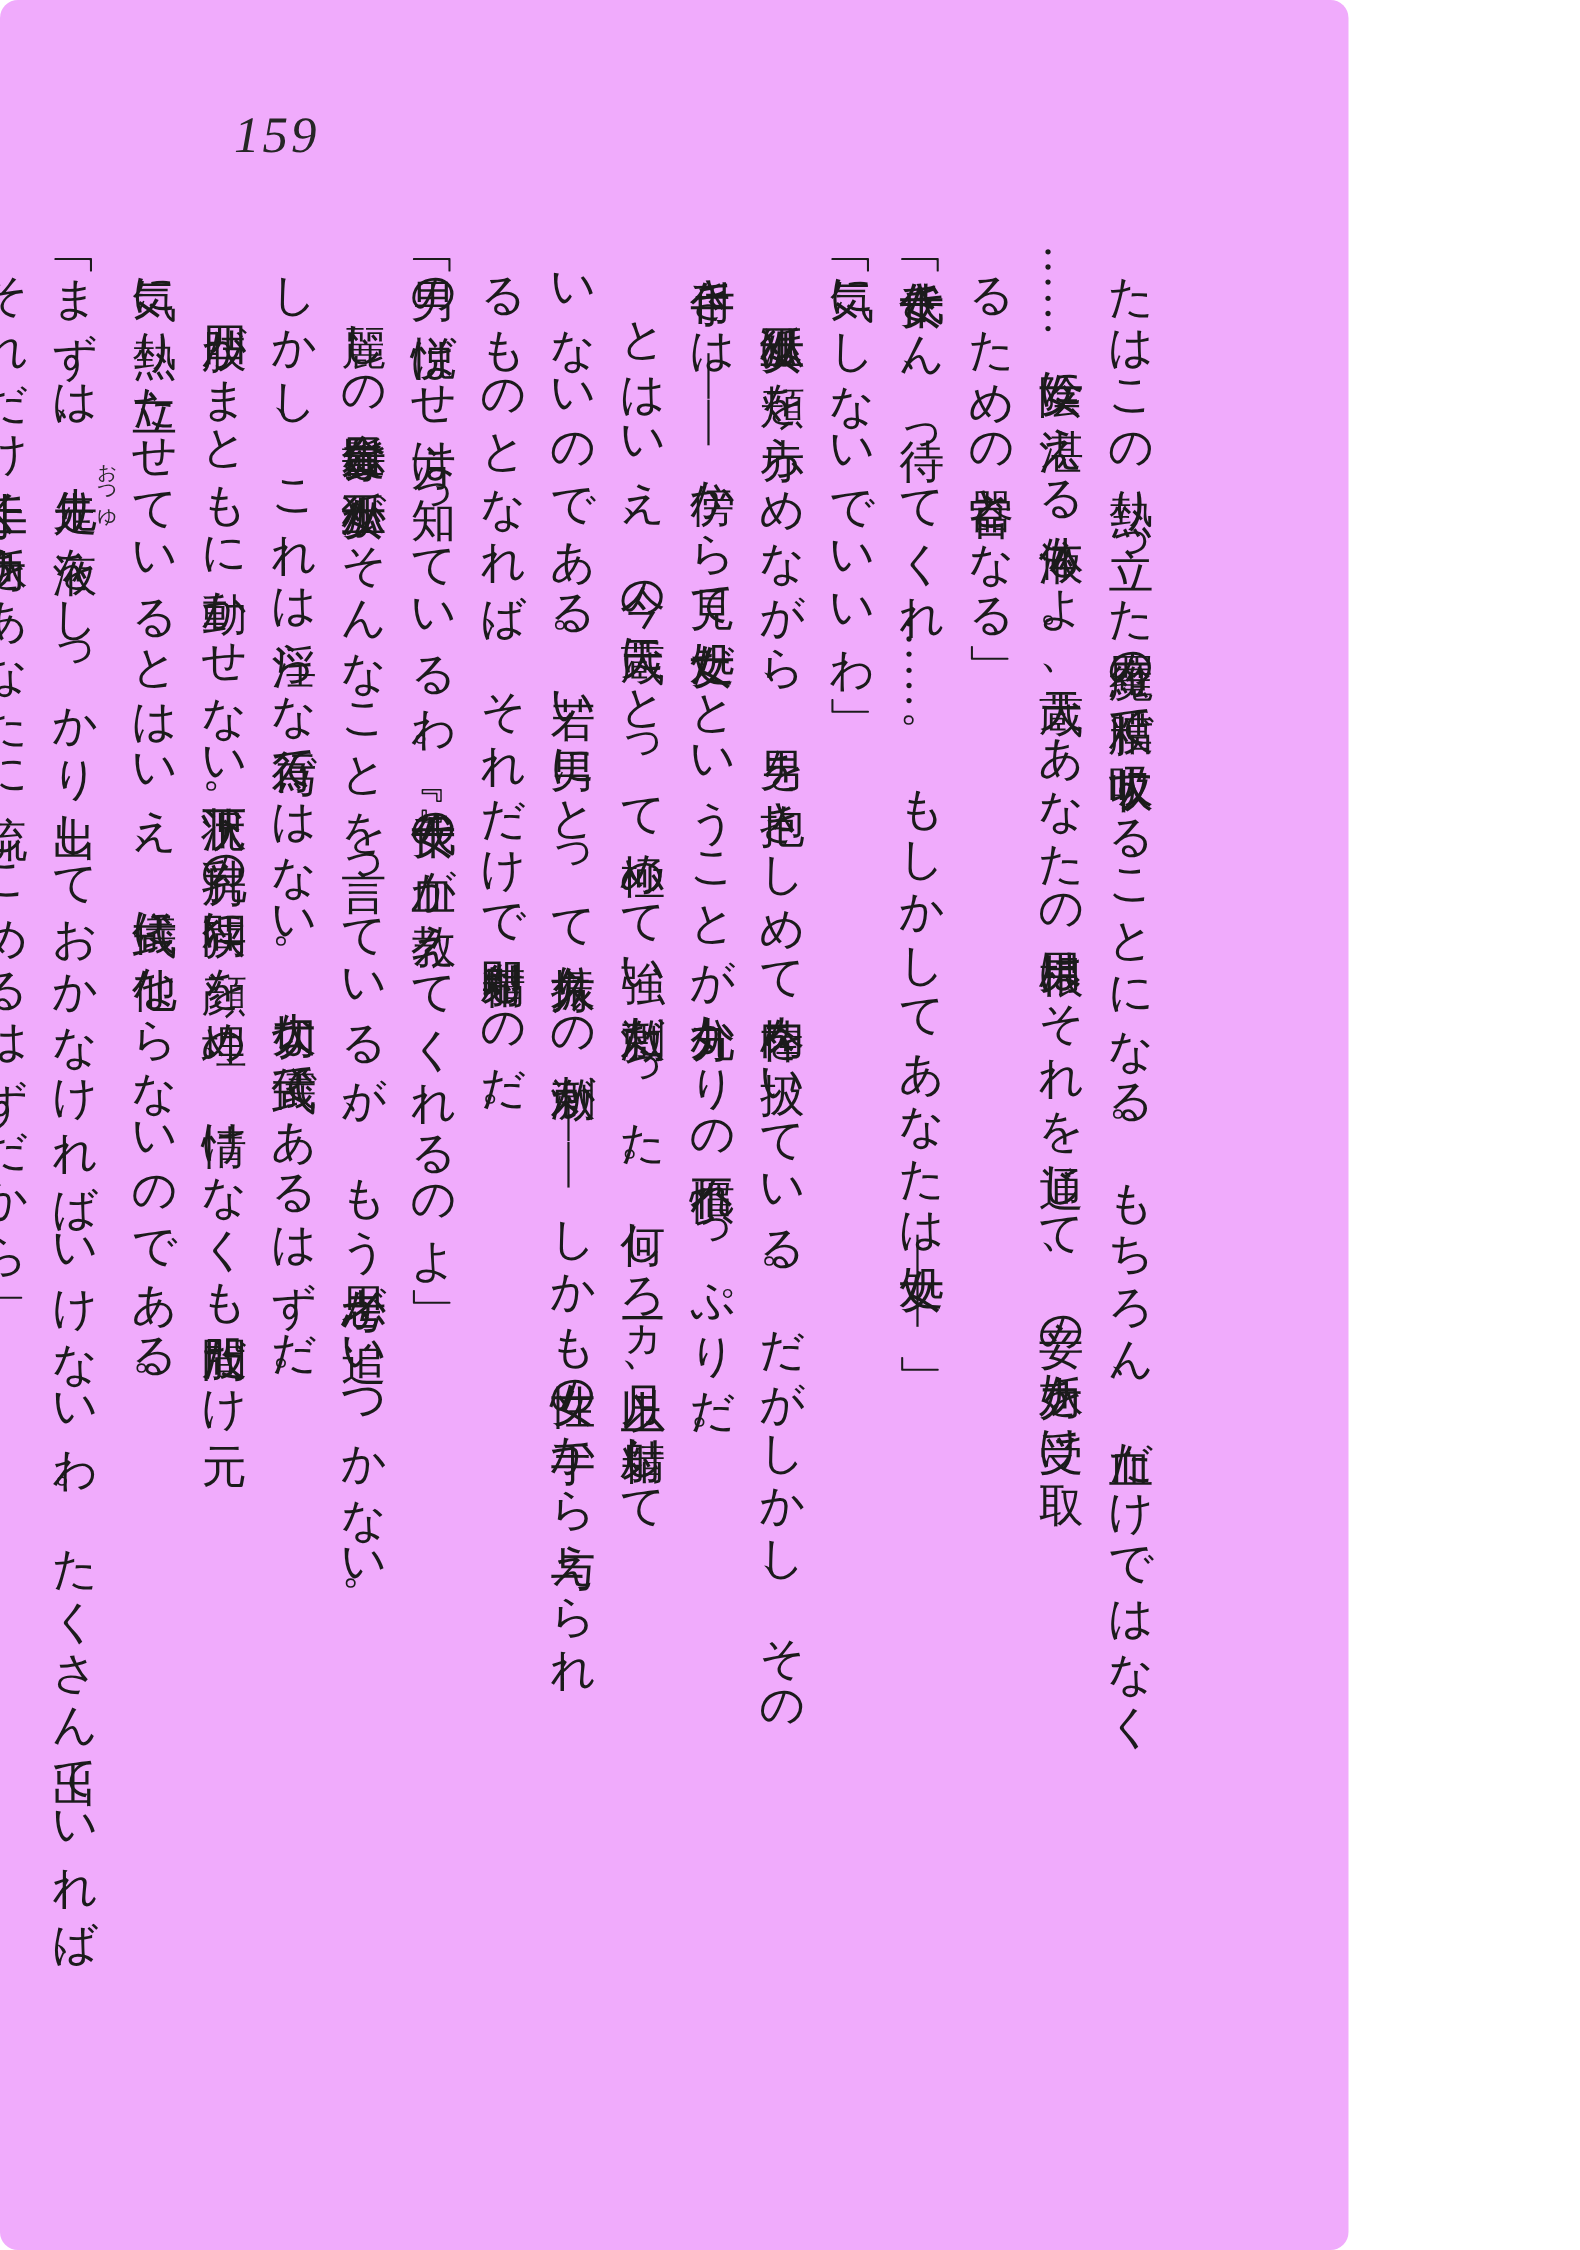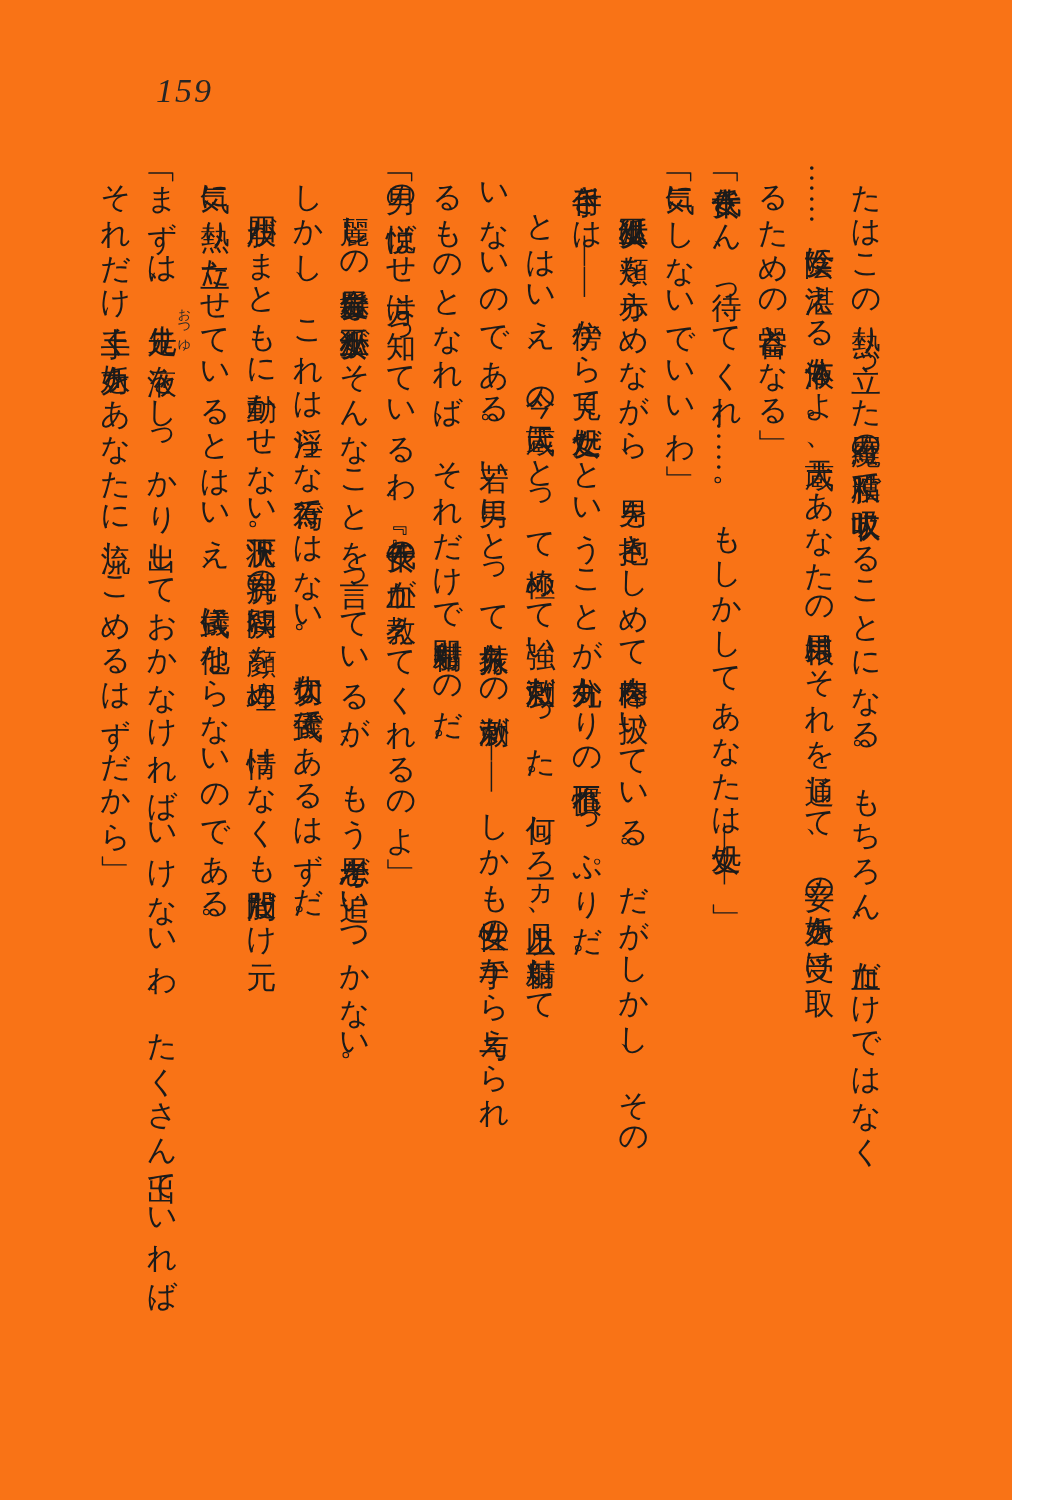--- a/index.html
+++ b/index.html
@@ -2,26 +2,27 @@
 <html lang="ja"><head>
 <meta charset="utf-8">
 <style>
   html, body {
     margin: 0;
     padding: 0;
     background: #ffffff;
   }
   .page {
     position: relative;
-    width: 1012px;
+    width: 899px;
     height: 1500px;
-    background: #f97316;
+    background: #f0abfc;
     overflow: hidden;
     font-family: "Liberation Serif", "DejaVu Serif", serif;
     color: #1b1b1b;
+    border-radius: 12px;
   }
   .page-number {
     position: absolute;
     top: 72px;
     left: 156px;
     font-size: 34px;
     font-style: italic;
     color: #262626;
     letter-spacing: 2px;
   }

